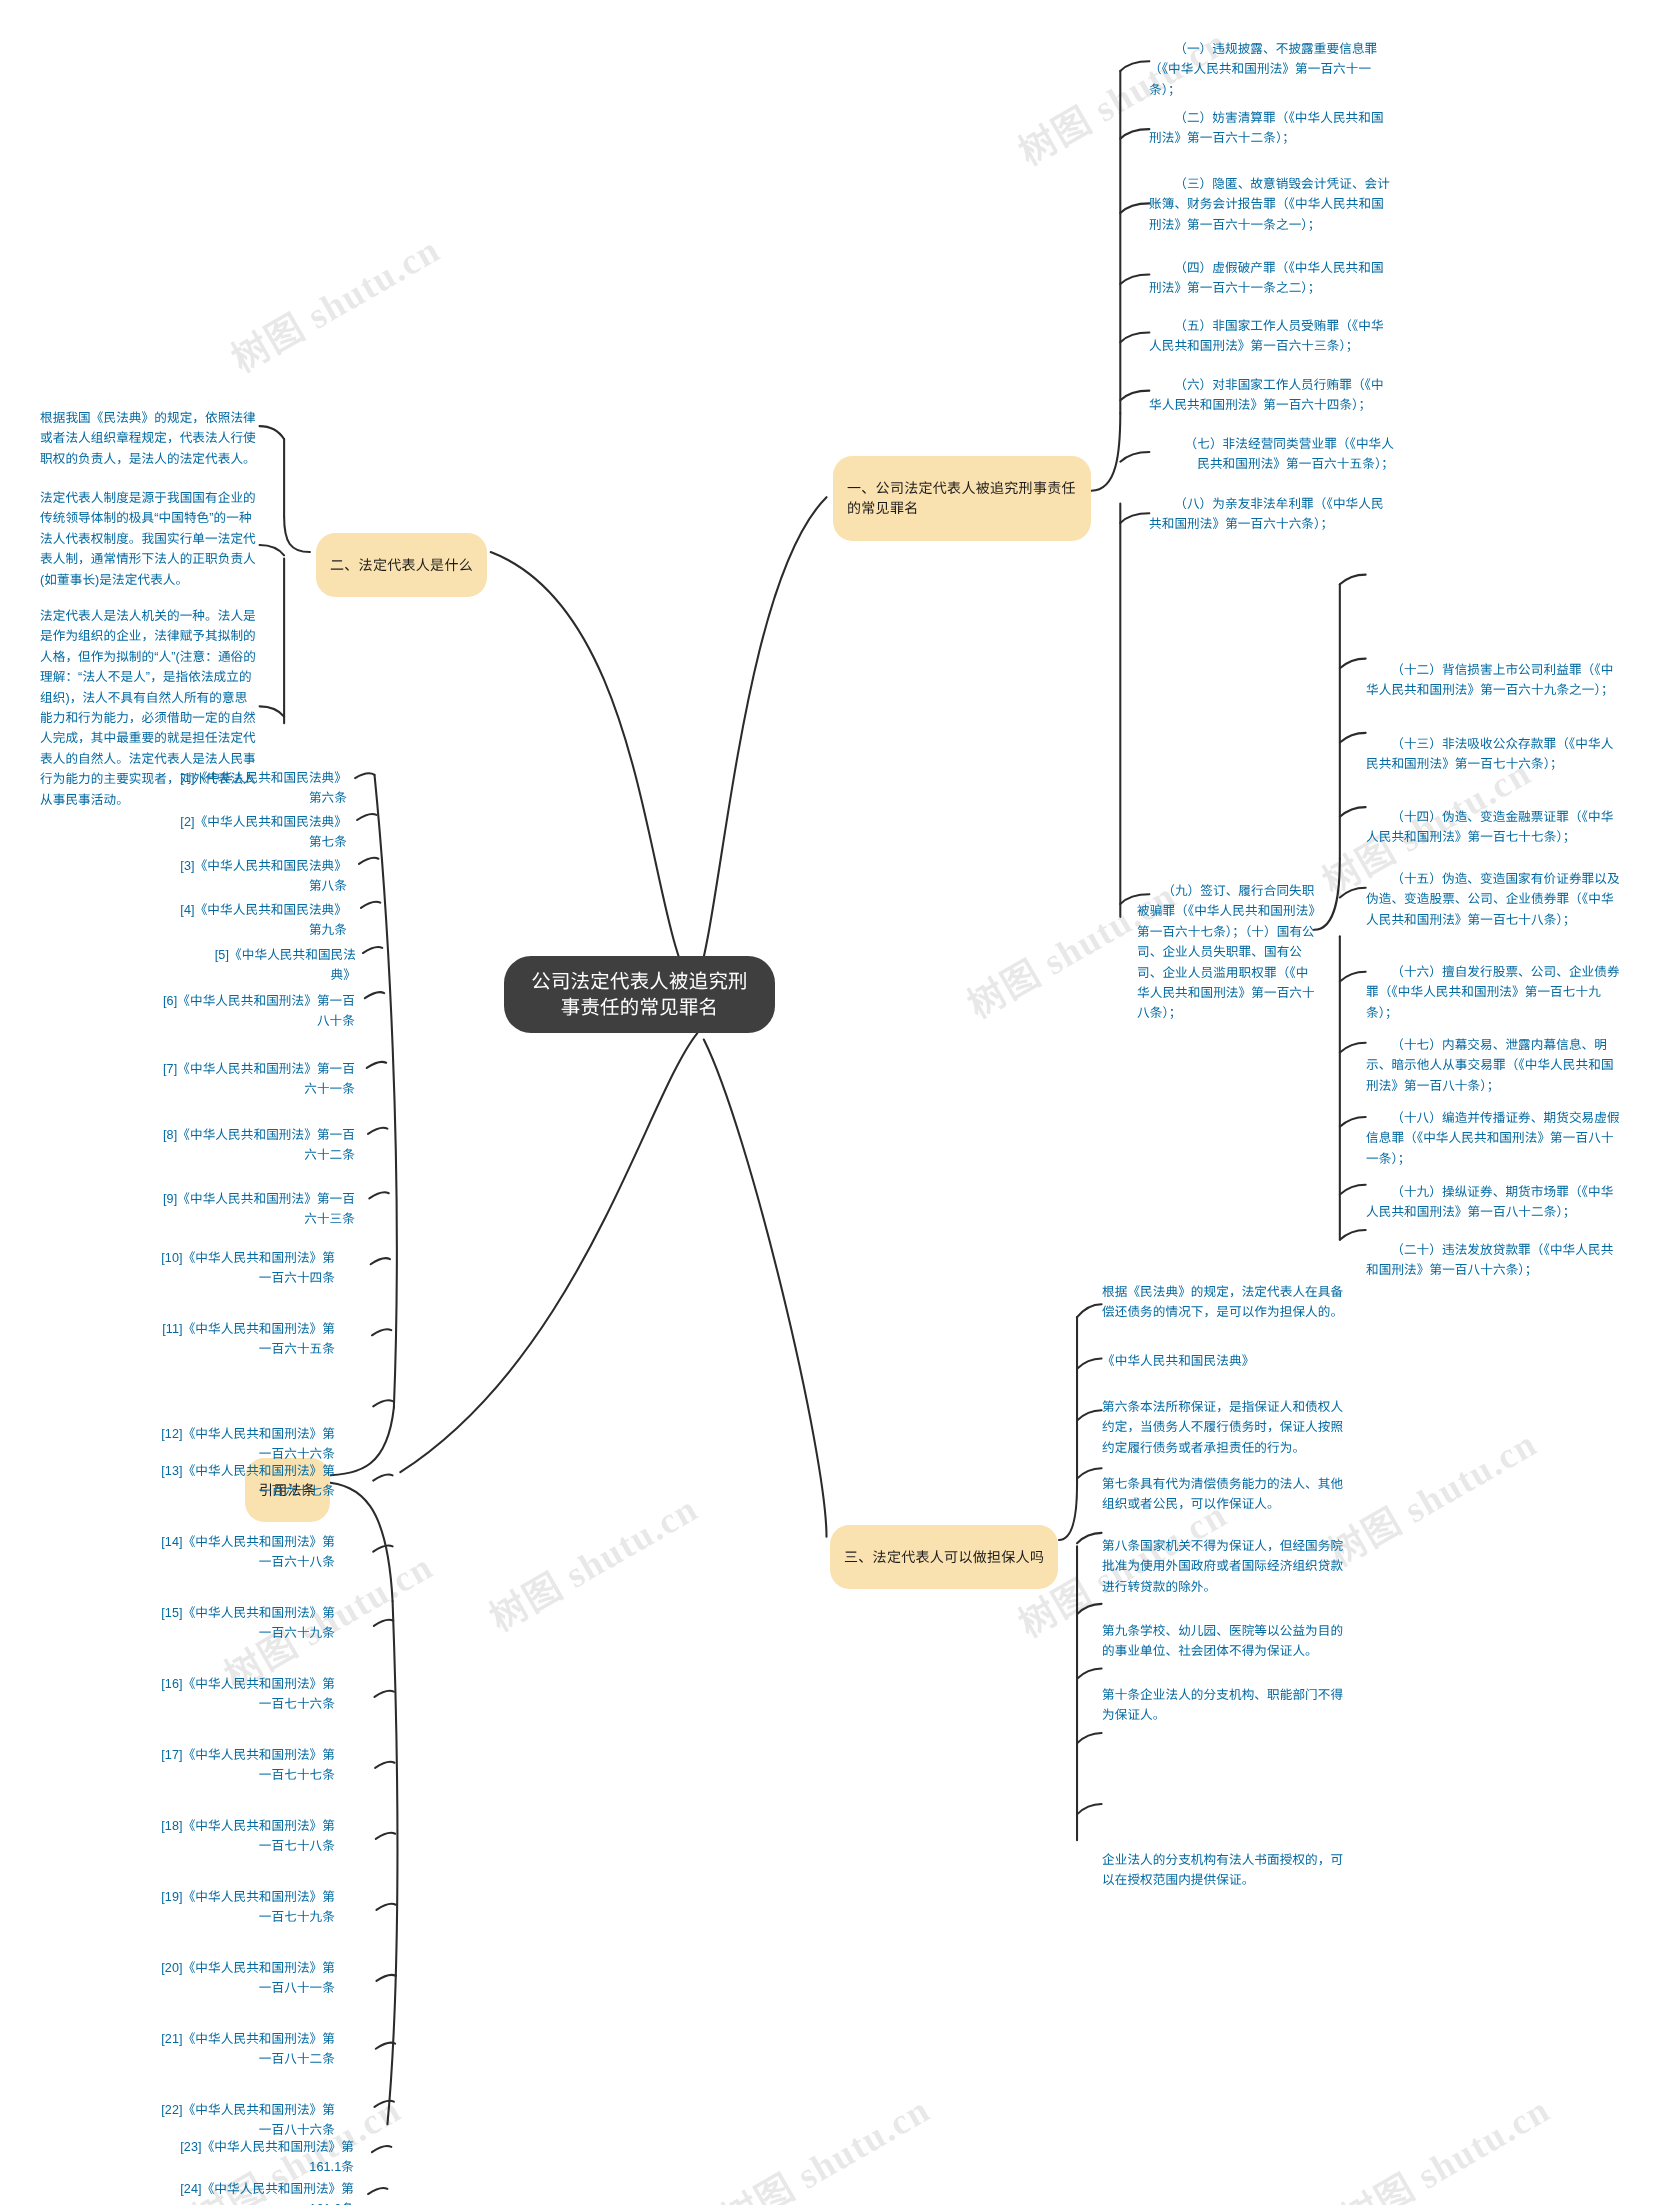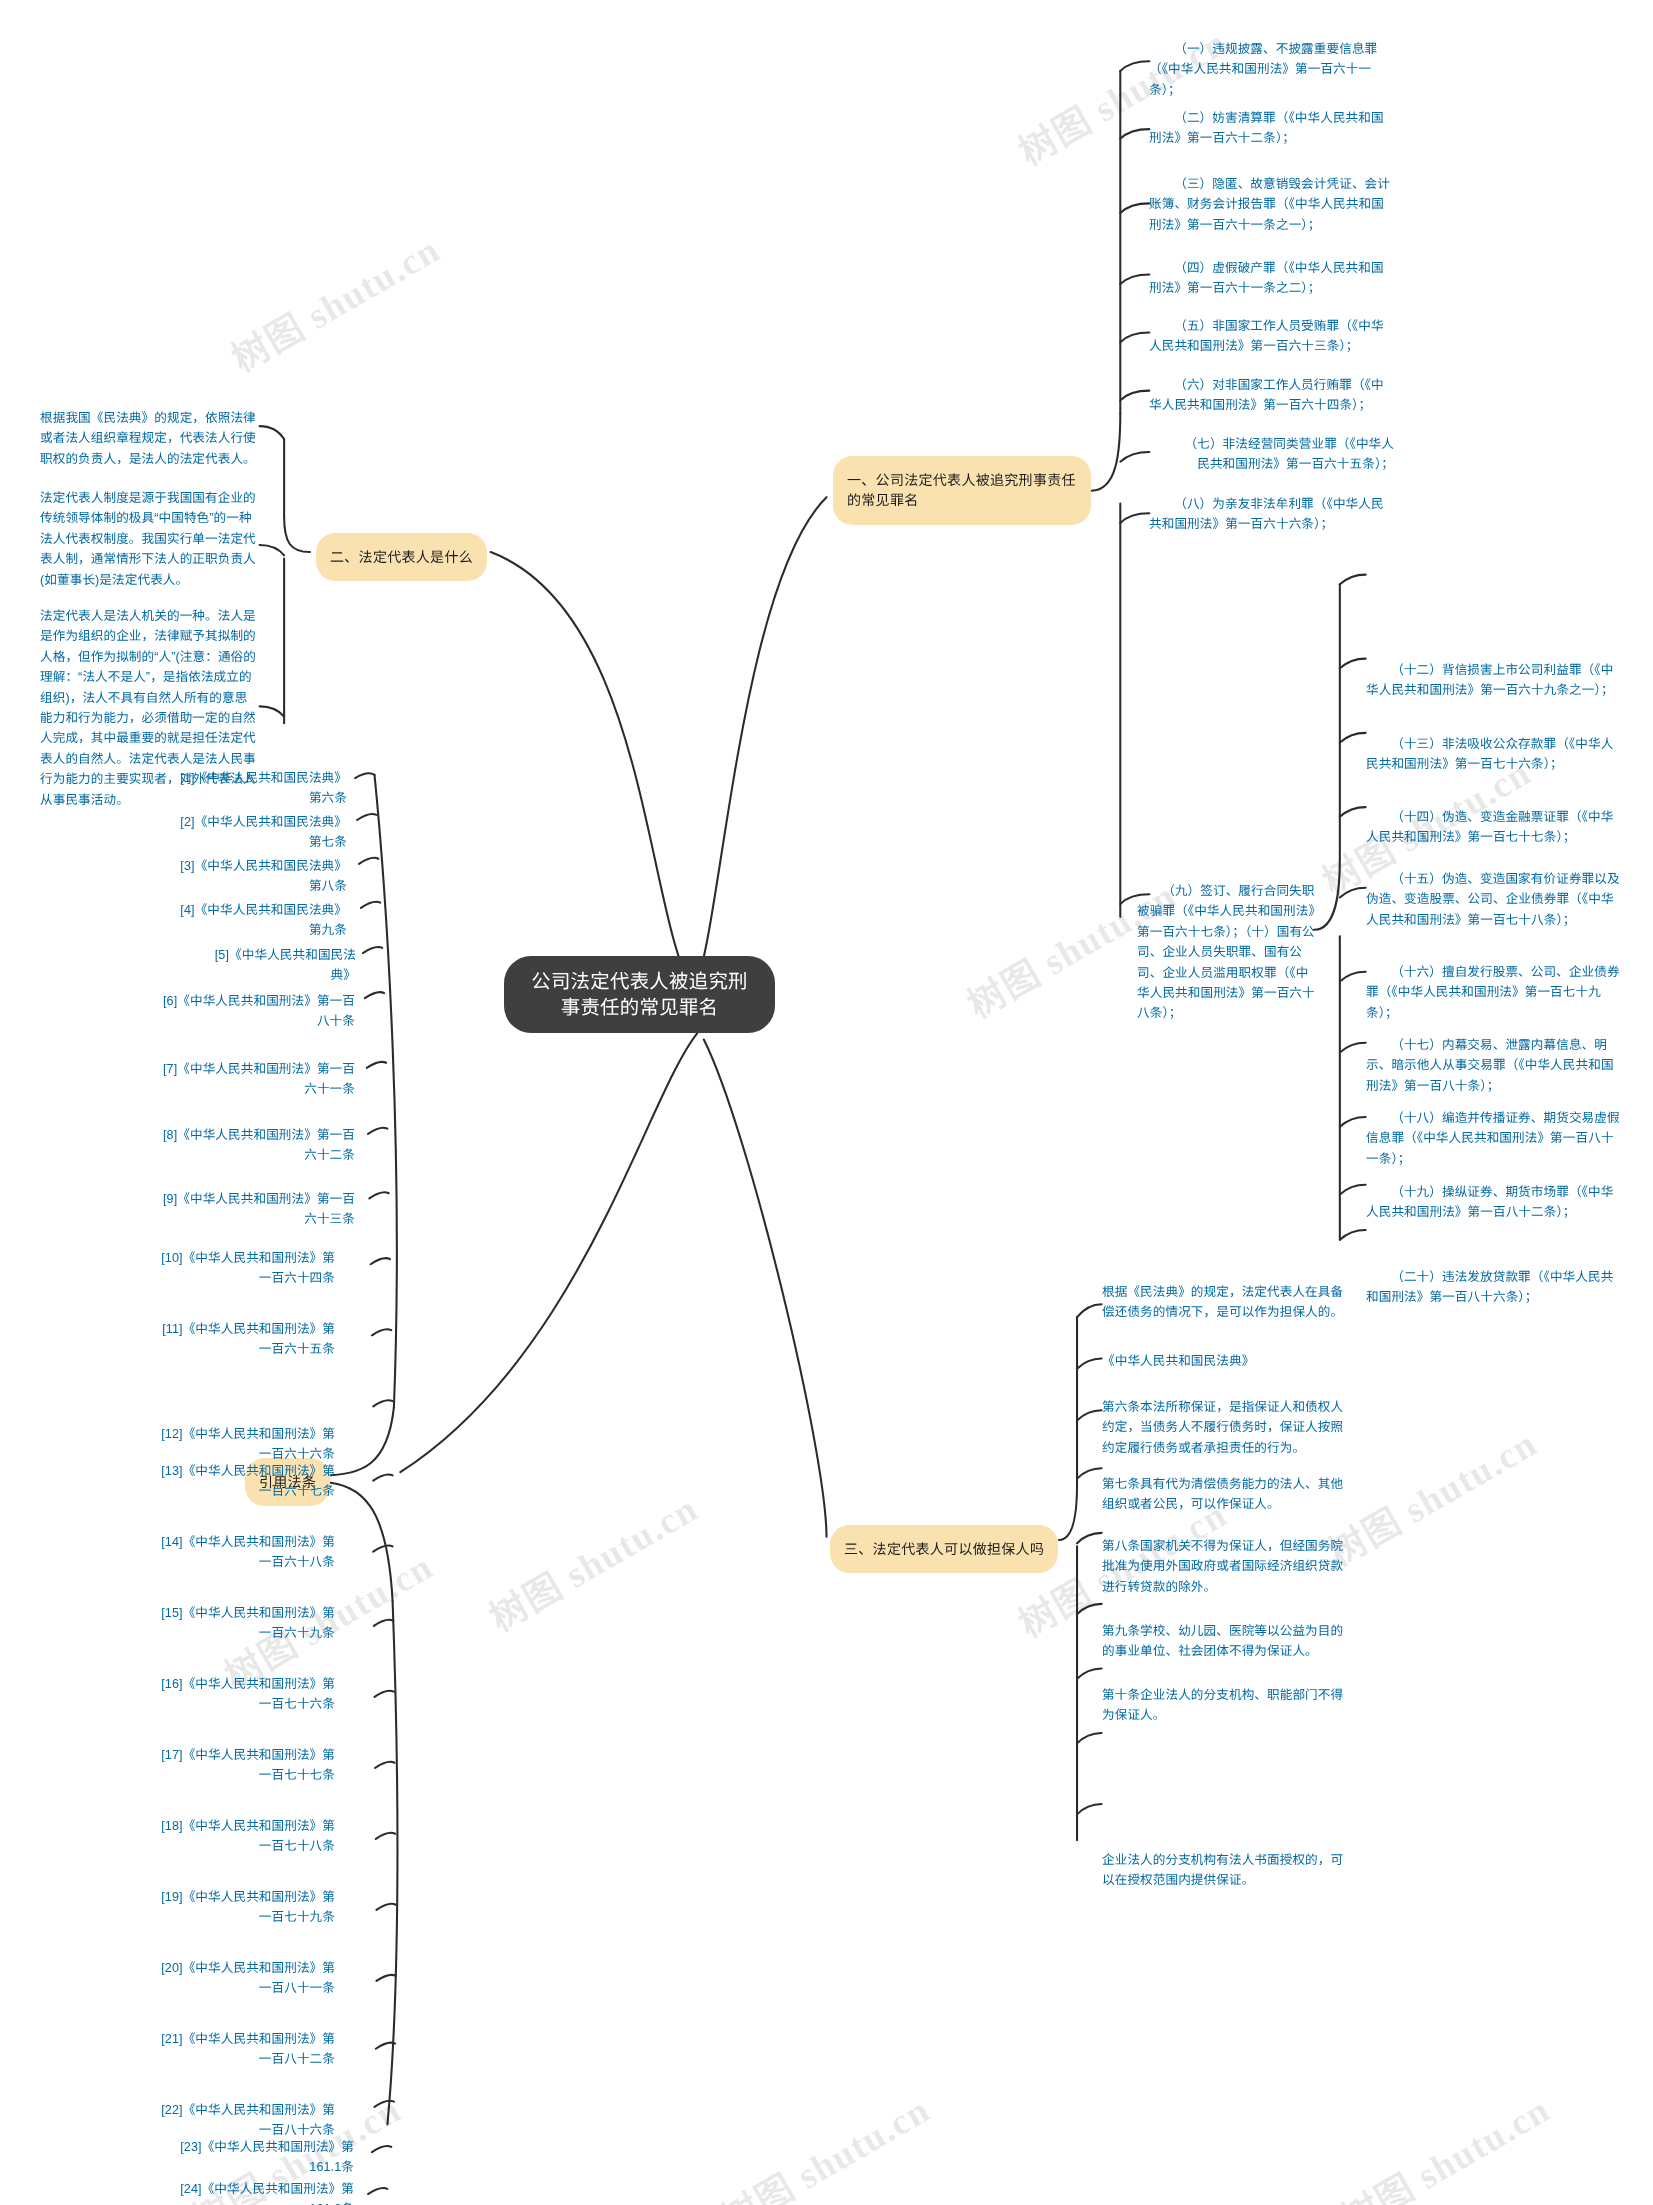--- a/index.html
+++ b/index.html
@@ -52,21 +52,21 @@
     line-height: 1.38;
     text-align: center;
     width: 258px;
     letter-spacing: 0.3px;
   }
   
   .topic-node {
     background: #fae2b0;
     color: #1c1c1c;
     border-radius: 19.4px;
-    padding: 14px 14px;
+    padding: 22px 14px;
     font-size: 14px;
     line-height: 1.45;
     letter-spacing: 0.3px;
   }
   
   .leaf {
     font-size: 12.6px;
     line-height: 1.62;
     color: #0369a1;
     letter-spacing: 0.1px;
@@ -205,21 +205,21 @@
   <div class="node leaf indent" style="left:1137px; top:881px; width:181px;">（九）签订、履行合同失职被骗罪（《中华人民共和国刑法》第一百六十七条）；（十）国有公司、企业人员失职罪、国有公司、企业人员滥用职权罪（《中华人民共和国刑法》第一百六十八条）；</div>
 
   <div class="node leaf indent" style="left:1366px; top:660px; width:258px;">（十二）背信损害上市公司利益罪（《中华人民共和国刑法》第一百六十九条之一）；</div>
   <div class="node leaf indent" style="left:1366px; top:734px; width:258px;">（十三）非法吸收公众存款罪（《中华人民共和国刑法》第一百七十六条）；</div>
   <div class="node leaf indent" style="left:1366px; top:807px; width:258px;">（十四）伪造、变造金融票证罪（《中华人民共和国刑法》第一百七十七条）；</div>
   <div class="node leaf indent" style="left:1366px; top:869px; width:258px;">（十五）伪造、变造国家有价证券罪以及伪造、变造股票、公司、企业债券罪（《中华人民共和国刑法》第一百七十八条）；</div>
   <div class="node leaf indent" style="left:1366px; top:962px; width:258px;">（十六）擅自发行股票、公司、企业债券罪（《中华人民共和国刑法》第一百七十九条）；</div>
   <div class="node leaf indent" style="left:1366px; top:1108px; width:258px;">（十八）编造并传播证券、期货交易虚假信息罪（《中华人民共和国刑法》第一百八十一条）；</div>
   <div class="node leaf indent" style="left:1366px; top:1035px; width:258px;">（十七）内幕交易、泄露内幕信息、明示、暗示他人从事交易罪（《中华人民共和国刑法》第一百八十条）；</div>
   <div class="node leaf indent" style="left:1366px; top:1182px; width:258px;">（十九）操纵证券、期货市场罪（《中华人民共和国刑法》第一百八十二条）；</div>
-  <div class="node leaf indent" style="left:1366px; top:1240px; width:258px;margin-top:27px;">（二十）违法发放贷款罪（《中华人民共和国刑法》第一百八十六条）；</div>
+  <div class="node leaf indent" style="left:1366px; top:1240px; width:258px;">（二十）违法发放贷款罪（《中华人民共和国刑法》第一百八十六条）；</div>
 
   <div class="node leaf" style="left:40px; top:408px;  width:220px;">根据我国《民法典》的规定，依照法律或者法人组织章程规定，代表法人行使职权的负责人，是法人的法定代表人。</div>
   <div class="node leaf" style="left:40px; top:488px;  width:220px;">法定代表人制度是源于我国国有企业的传统领导体制的极具“中国特色”的一种法人代表权制度。我国实行单一法定代表人制，通常情形下法人的正职负责人(如董事长)是法定代表人。</div>
   <div class="node leaf" style="left:40px; top:606px;  width:220px;">法定代表人是法人机关的一种。法人是是作为组织的企业，法律赋予其拟制的人格，但作为拟制的“人”(注意：通俗的理解：“法人不是人”，是指依法成立的组织)，法人不具有自然人所有的意思能力和行为能力，必须借助一定的自然人完成，其中最重要的就是担任法定代表人的自然人。法定代表人是法人民事行为能力的主要实现者，对外代表法人从事民事活动。</div>
 
   <div class="node leaf" style="left:1102px; top:1282px; width:252px;">根据《民法典》的规定，法定代表人在具备偿还债务的情况下，是可以作为担保人的。</div>
   <div class="node leaf" style="left:1102px; top:1351px; width:252px;">《中华人民共和国民法典》</div>
   <div class="node leaf" style="left:1102px; top:1397px; width:252px;">第六条本法所称保证，是指保证人和债权人约定，当债务人不履行债务时，保证人按照约定履行债务或者承担责任的行为。</div>
   <div class="node leaf" style="left:1102px; top:1474px; width:252px;">第七条具有代为清偿债务能力的法人、其他组织或者公民，可以作保证人。</div>
   <div class="node leaf" style="left:1102px; top:1536px; width:252px;">第八条国家机关不得为保证人，但经国务院批准为使用外国政府或者国际经济组织贷款进行转贷款的除外。</div>

